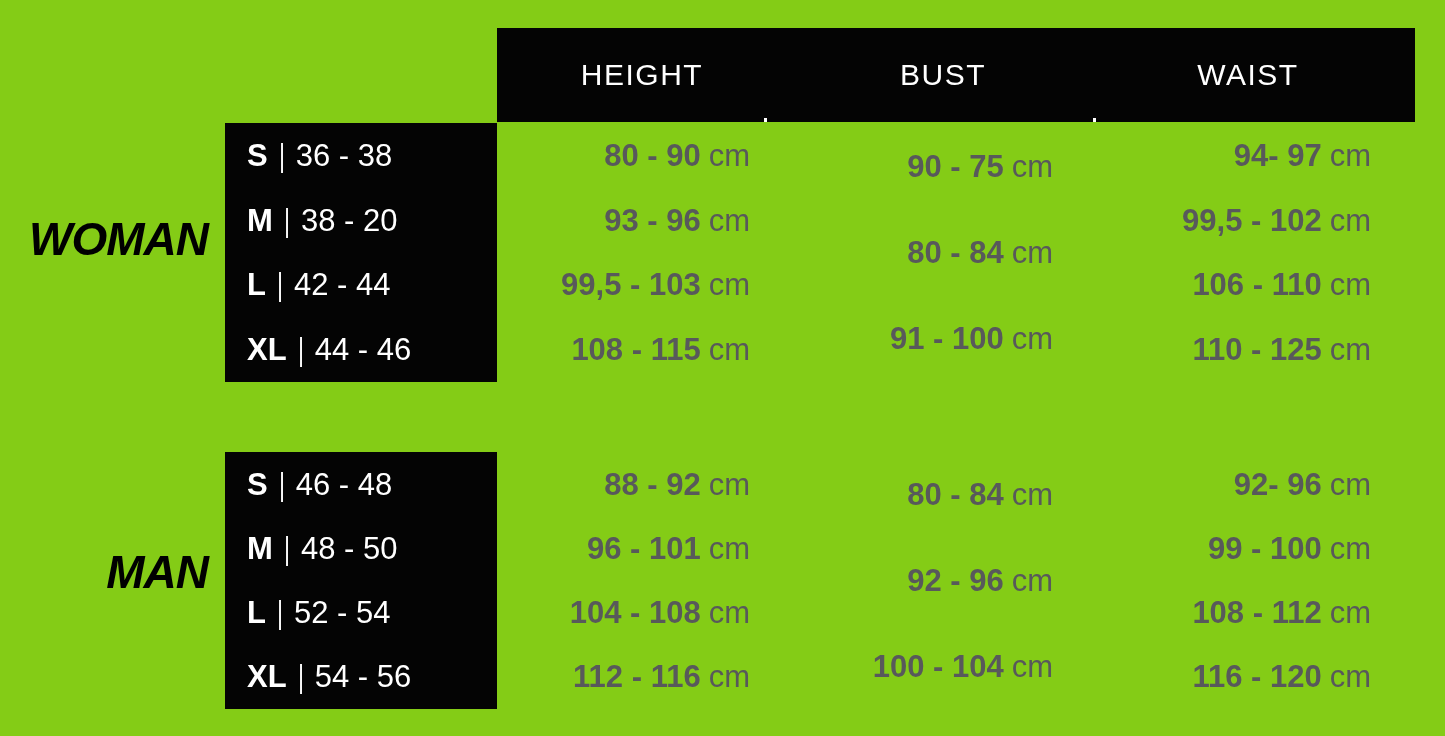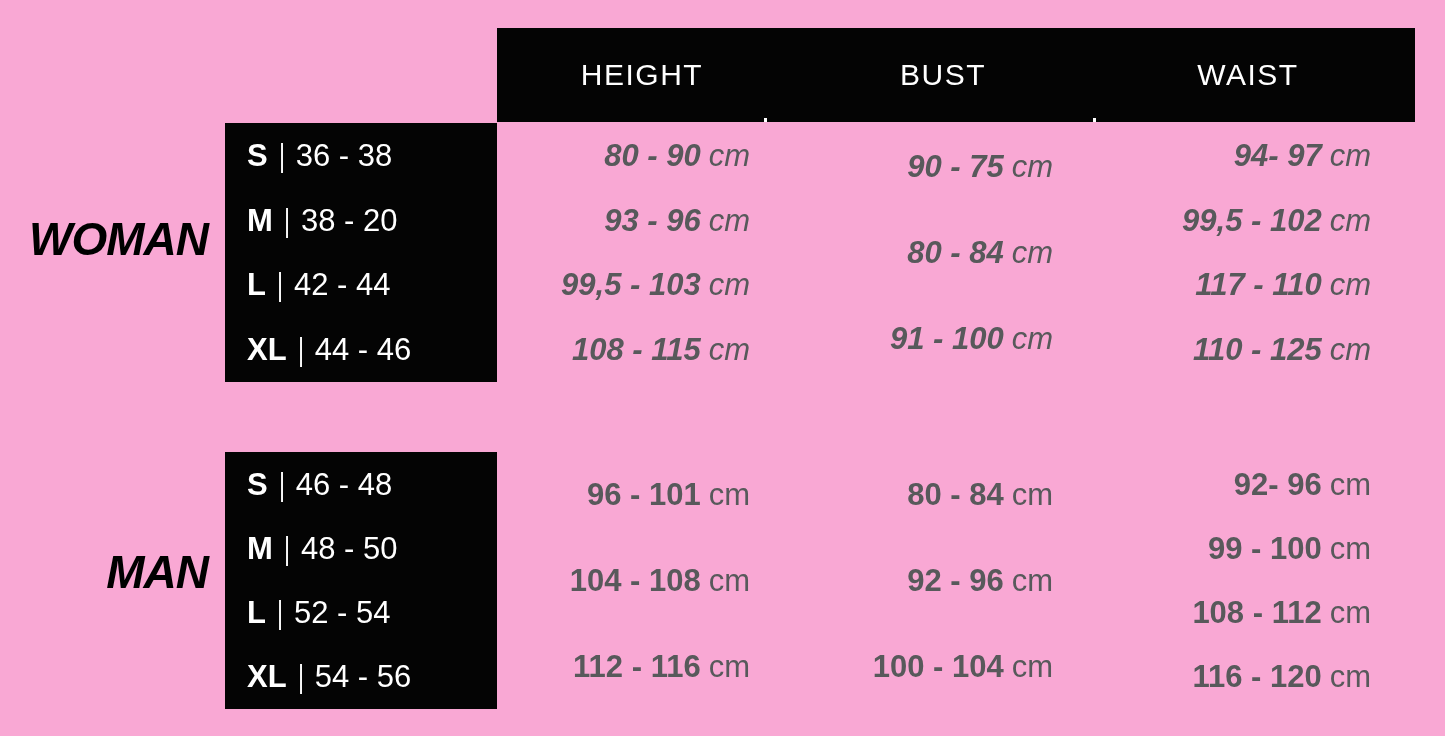--- a/index.html
+++ b/index.html
@@ -1,19 +1,19 @@
 <!DOCTYPE html>
 <html><head>
 <meta charset="utf-8">
 <style>
   html,body{margin:0;padding:0;background:#ffffff;}
   .canvas{
     position:relative;
     width:1445px;height:736px;
-    background:#f9a8d4;
+    background:#84cc16;
     font-family:"Liberation Sans","DejaVu Sans",sans-serif;
     overflow:hidden;
   }
   
   .header-bar{
     position:absolute;left:497px;top:28px;width:918px;height:94px;
     background:#040404;
   }
   .col-header{
     position:absolute;top:50%;transform:translate(-50%,-50%);
@@ -47,21 +47,21 @@
   }
   .size-letter{font-weight:bold;}
   .size-sep{margin:0 10px;font-weight:400;transform:scaleX(.75);display:inline-block;}
   .size-range{font-weight:400;}
   
   .vcol{
     position:absolute;width:290px;
     display:flex;flex-direction:column;justify-content:space-around;
     align-items:flex-end;
   }
-  .vcol.woman{top:123px;height:259px;font-style:italic;}
+  .vcol.woman{top:123px;height:259px;}
   .vcol.man{top:452px;height:257px;}
   .vcol.height{left:460px;}
   .vcol.bust{left:763px;}
   .vcol.waist{left:1081px;}
   .value-cell{
     white-space:nowrap;color:#58595b;font-size:31px;line-height:1;
   }
   .value-range{font-weight:bold;}
   .value-unit{margin-left:8px;font-weight:400;}
 </style>
@@ -111,21 +111,21 @@
     <div class="value-cell"><span class="value-range">108 - 115</span><span class="value-unit">cm</span></div>
   </div>
   <div class="vcol woman bust">
     <div class="value-cell"><span class="value-range">90 - 75</span><span class="value-unit">cm</span></div>
     <div class="value-cell"><span class="value-range">80 - 84</span><span class="value-unit">cm</span></div>
     <div class="value-cell"><span class="value-range">91 - 100</span><span class="value-unit">cm</span></div>
   </div>
   <div class="vcol woman waist">
     <div class="value-cell"><span class="value-range">94- 97</span><span class="value-unit">cm</span></div>
     <div class="value-cell"><span class="value-range">99,5 - 102</span><span class="value-unit">cm</span></div>
-    <div class="value-cell"><span class="value-range">117 - 110</span><span class="value-unit">cm</span></div>
+    <div class="value-cell"><span class="value-range">106 - 110</span><span class="value-unit">cm</span></div>
     <div class="value-cell"><span class="value-range">110 - 125</span><span class="value-unit">cm</span></div>
   </div>
 
   <div class="size-box man">
     <div class="size-row">
       <span class="size-letter">S</span>
       <span class="size-sep">|</span>
       <span class="size-range">46 - 48</span>
     </div>
     <div class="size-row">
@@ -139,20 +139,21 @@
       <span class="size-range">52 - 54</span>
     </div>
     <div class="size-row">
       <span class="size-letter">XL</span>
       <span class="size-sep">|</span>
       <span class="size-range">54 - 56</span>
     </div>
   </div>
 
   <div class="vcol man height">
+    <div class="value-cell"><span class="value-range">88 - 92</span><span class="value-unit">cm</span></div>
     <div class="value-cell"><span class="value-range">96 - 101</span><span class="value-unit">cm</span></div>
     <div class="value-cell"><span class="value-range">104 - 108</span><span class="value-unit">cm</span></div>
     <div class="value-cell"><span class="value-range">112 - 116</span><span class="value-unit">cm</span></div>
   </div>
   <div class="vcol man bust">
     <div class="value-cell"><span class="value-range">80 - 84</span><span class="value-unit">cm</span></div>
     <div class="value-cell"><span class="value-range">92 - 96</span><span class="value-unit">cm</span></div>
     <div class="value-cell"><span class="value-range">100 - 104</span><span class="value-unit">cm</span></div>
   </div>
   <div class="vcol man waist">

